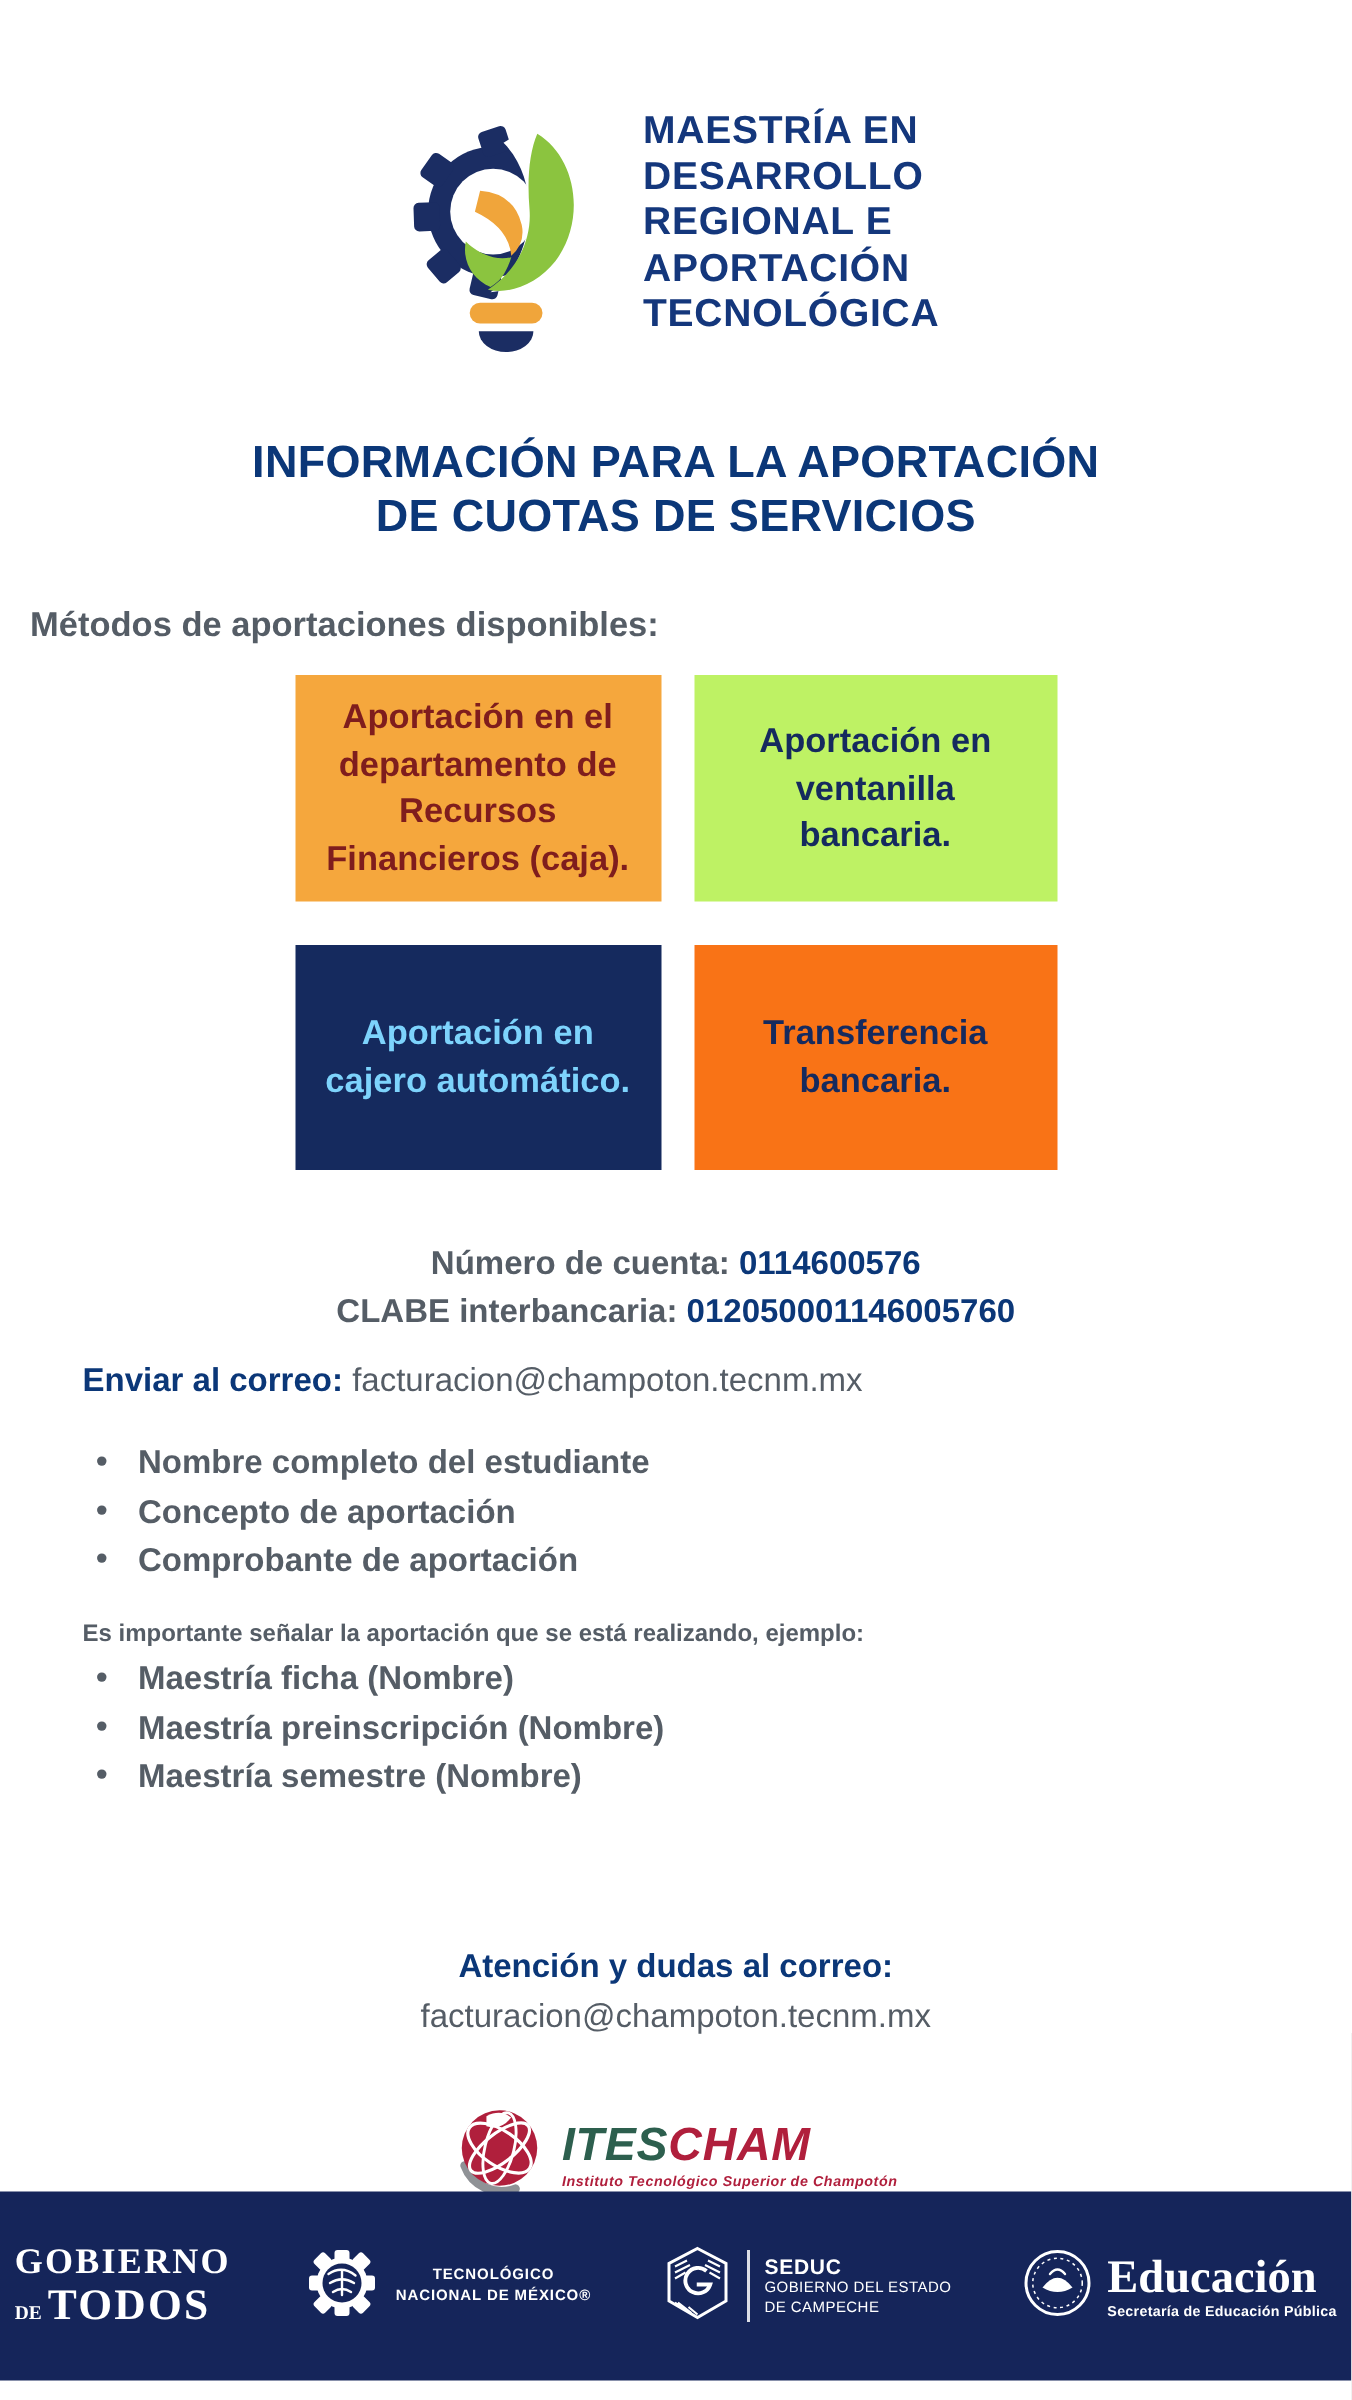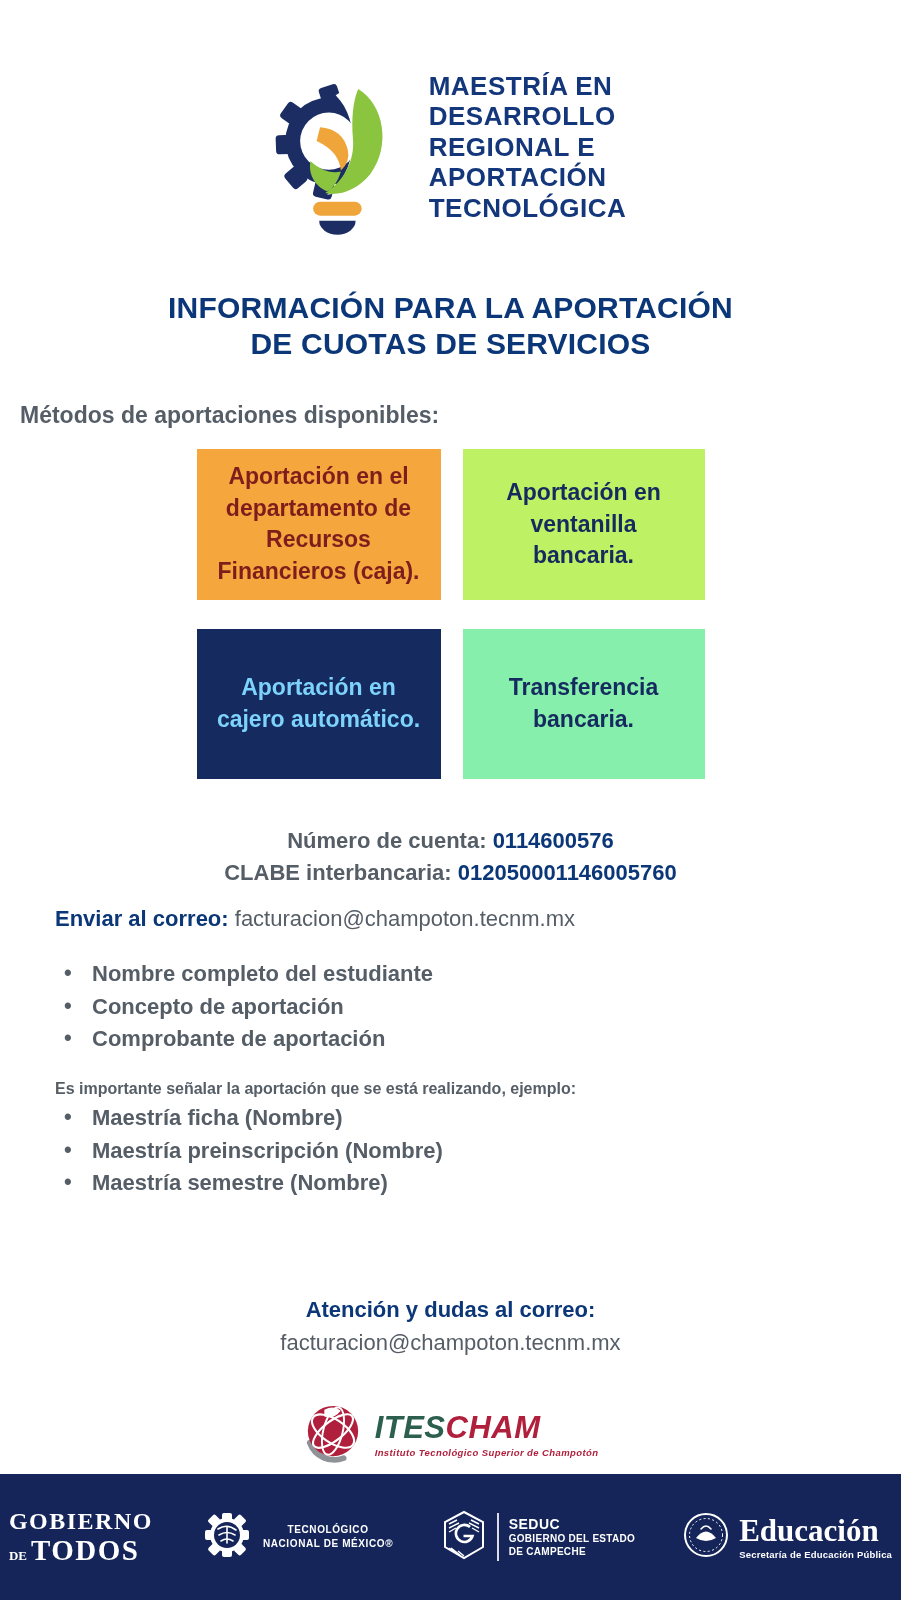--- a/index.html
+++ b/index.html
@@ -96,36 +96,36 @@
   .itescham-word .p1 { color:#2d5f4e; }
   .itescham-word .p2 { color:#b01f3c; }
   .itescham-tag {
     margin-top:4px;
     color:#b01f3c; font-size:9.5px; font-weight:700; font-style:italic;
     letter-spacing:.4px;
   }
 
   
   .footer {
-    position:absolute; left:0; bottom:0; width:901px; height:126px;
+    position:absolute; left:0; bottom:13px; width:901px; height:126px;
     background:#15255a;
     display:flex; align-items:center; justify-content:center;
     gap:48px; color:#ffffff;
   }
   .f-group { display:flex; align-items:center; gap:10px; }
   .gob-txt { font-family:"Liberation Serif", serif; line-height:1; text-align:left; }
   .gob-l1 { font-size:24px; font-weight:700; letter-spacing:1.5px; }
   .gob-l2 { margin-top:3px; display:flex; align-items:baseline; gap:4px; }
   .gob-de { font-size:13px; font-weight:700; }
   .gob-todos { font-size:29px; font-weight:700; letter-spacing:1.5px; }
   .tecnm-txt { font-size:10px; font-weight:700; letter-spacing:.6px; line-height:1.4; text-align:center; }
   .v-divider { width:1.5px; height:48px; background:rgba(255,255,255,.85); }
   .seduc-txt { line-height:1.25; }
   .seduc-l1 { font-size:14px; font-weight:800; letter-spacing:.5px; }
-  .seduc-l2 { font-size:10px; font-weight:700; letter-spacing:.3px; }
+  .seduc-l2 { font-size:10px; font-weight:400; letter-spacing:.3px; }
   .edu-txt { line-height:1; }
   .edu-title { font-family:"Liberation Serif", serif; font-size:31px; font-weight:700; }
   .edu-sub { margin-top:4px; font-size:9.5px; font-weight:700; letter-spacing:.2px; }
 </style>
 </head>
 <body>
 
 <div class="page">
 
   <div class="logo-row">
@@ -166,21 +166,21 @@
     <div>INFORMACIÓN PARA LA APORTACIÓN</div>
     <div>DE CUOTAS DE SERVICIOS</div>
   </div>
 
   <div class="methods-heading">Métodos de aportaciones disponibles:</div>
 
   <div class="methods-grid">
     <div class="method-card" style="background-color: rgb(245, 167, 61); color: #7f1d1d;">Aportación en el departamento de Recursos Financieros (caja).</div>
     <div class="method-card" style="background-color: #bef264; color: rgb(21, 42, 94);">Aportación en ventanilla bancaria.</div>
     <div class="method-card" style="background-color: rgb(21, 42, 94); color: #7dd3fc;">Aportación en cajero automático.</div>
-    <div class="method-card" style="background-color: #86efac; color: rgb(21, 42, 94);">Transferencia bancaria.</div>
+    <div class="method-card" style="background-color: #f97316; color: rgb(21, 42, 94);">Transferencia bancaria.</div>
   </div>
 
   <div class="account-info">
     <div>
       <span class="lbl-gray">Número de cuenta:</span>
       <span class="val-navy">0114600576</span>
     </div>
     <div>
       <span class="lbl-gray">CLABE interbancaria:</span>
       <span class="val-navy">012050001146005760</span>

